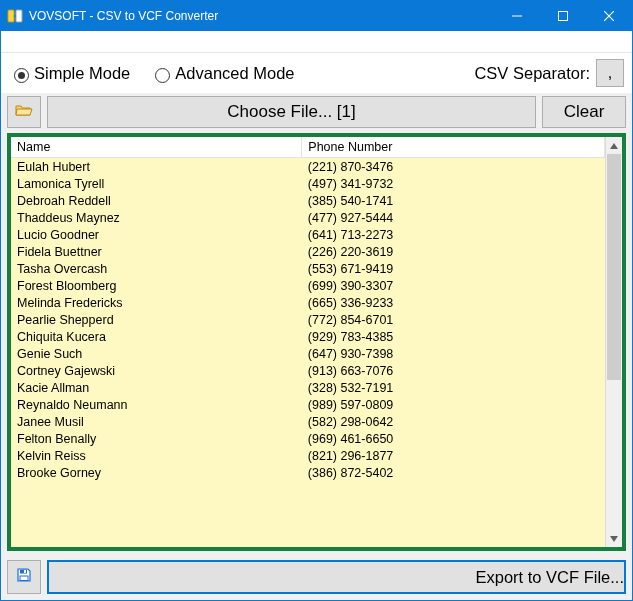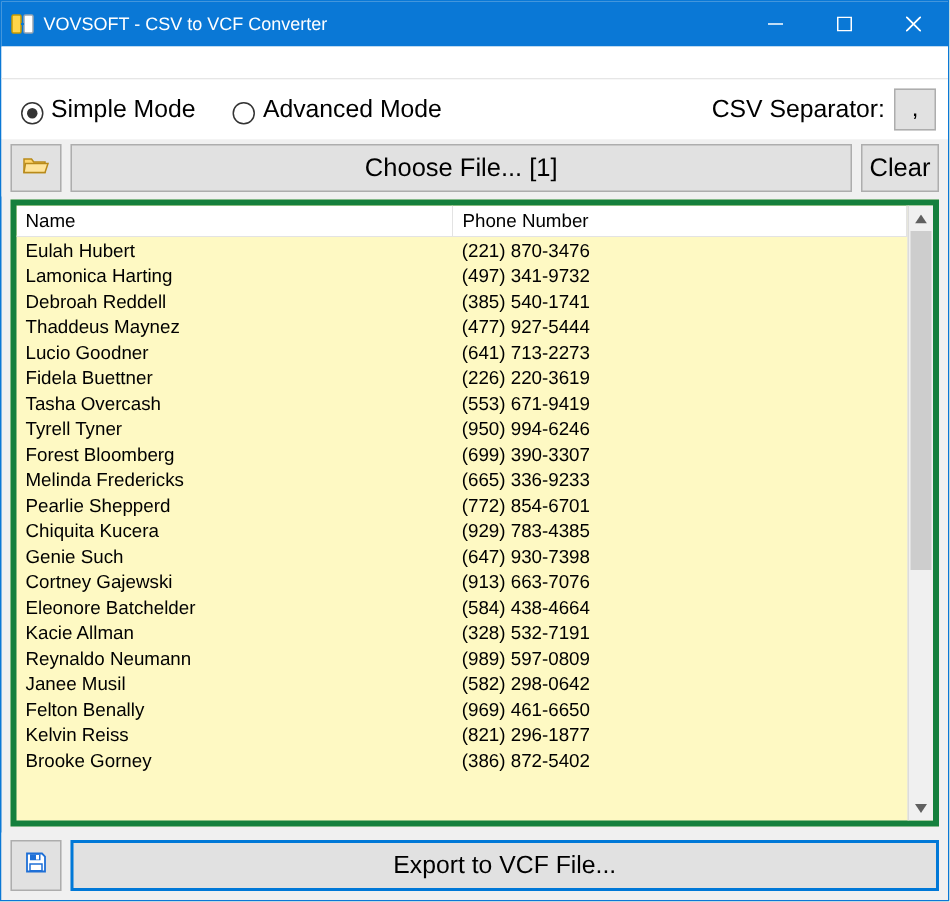--- a/index.html
+++ b/index.html
@@ -47,21 +47,21 @@
     display:flex; gap:6px; padding:3px 6px;
     background:#f0f0f0;
   }
   .btn {
     border:1px solid #adadad; background:#e1e1e1;
     display:flex; align-items:center; justify-content:center;
     font-size:17px; color:#000;
   }
   .btn.icon-only { width:34px; height:32px; }
   .btn.choose { flex:1; height:32px; }
-  .btn.clear { width:52px; height:32px; }
+  .btn.clear { width:84px; height:32px; }
   .table-wrap {
     flex:1; margin:2px 6px 4px 6px; border:4px solid #15803d;
     background:#fef9c3; display:flex; overflow:hidden;
   }
   .table-scroll { flex:1; overflow:hidden; }
   .tbl { width:100%; border-collapse:collapse; font-size:12.5px; }
   .tbl th {
     text-align:left; font-weight:400; background:#fff;
     border-right:1px solid #e3e3e3; border-bottom:1px solid #e3e3e3;
     padding:3px 6px; position:sticky; top:0;
@@ -81,21 +81,21 @@
     position:absolute; top:0; left:1px; right:1px; height:60%;
     background:#cdcdcd; border-radius:0;
   }
   .export-row {
     padding:5px 6px 6px 6px; background:#f0f0f0;
     display:flex; gap:6px;
   }
   .export-row .btn.icon-only { height:34px; width:34px; }
   .export-btn {
     flex:1; height:34px; border:2px solid #0078d7; background:#e1e1e1;
-    display:flex; align-items:center; justify-content:center; font-size:16.5px;
+    display:flex; align-items:center; justify-content:flex-end; font-size:16.5px;
   }
   .radio-dot {
     appearance:none; width:15px; height:15px; border:1px solid #333; border-radius:50%;
     margin-right:5px; display:inline-block; position:relative;
   }
   .radio-dot:checked::after {
     content:""; position:absolute; top:3px; left:3px; width:7px; height:7px;
     background:#333; border-radius:50%;
   }
 </style>
@@ -178,21 +178,21 @@
             <th style="width:49%;">Name</th>
             <th>Phone Number</th>
           </tr>
         </thead>
         <tbody id="tbody">
             <tr>
               <td>Eulah Hubert</td>
               <td>(221) 870-3476</td>
             </tr>
             <tr>
-              <td>Lamonica Harting</td>
+              <td>Lamonica Tyrell</td>
               <td>(497) 341-9732</td>
             </tr>
             <tr>
               <td>Debroah Reddell</td>
               <td>(385) 540-1741</td>
             </tr>
             <tr>
               <td>Thaddeus Maynez</td>
               <td>(477) 927-5444</td>
             </tr>
@@ -202,24 +202,20 @@
             </tr>
             <tr>
               <td>Fidela Buettner</td>
               <td>(226) 220-3619</td>
             </tr>
             <tr>
               <td>Tasha Overcash</td>
               <td>(553) 671-9419</td>
             </tr>
             <tr>
-              <td>Tyrell Tyner</td>
-              <td>(950) 994-6246</td>
-            </tr>
-            <tr>
               <td>Forest Bloomberg</td>
               <td>(699) 390-3307</td>
             </tr>
             <tr>
               <td>Melinda Fredericks</td>
               <td>(665) 336-9233</td>
             </tr>
             <tr>
               <td>Pearlie Shepperd</td>
               <td>(772) 854-6701</td>
@@ -228,24 +224,20 @@
               <td>Chiquita Kucera</td>
               <td>(929) 783-4385</td>
             </tr>
             <tr>
               <td>Genie Such</td>
               <td>(647) 930-7398</td>
             </tr>
             <tr>
               <td>Cortney Gajewski</td>
               <td>(913) 663-7076</td>
-            </tr>
-            <tr>
-              <td>Eleonore Batchelder</td>
-              <td>(584) 438-4664</td>
             </tr>
             <tr>
               <td>Kacie Allman</td>
               <td>(328) 532-7191</td>
             </tr>
             <tr>
               <td>Reynaldo Neumann</td>
               <td>(989) 597-0809</td>
             </tr>
             <tr>

